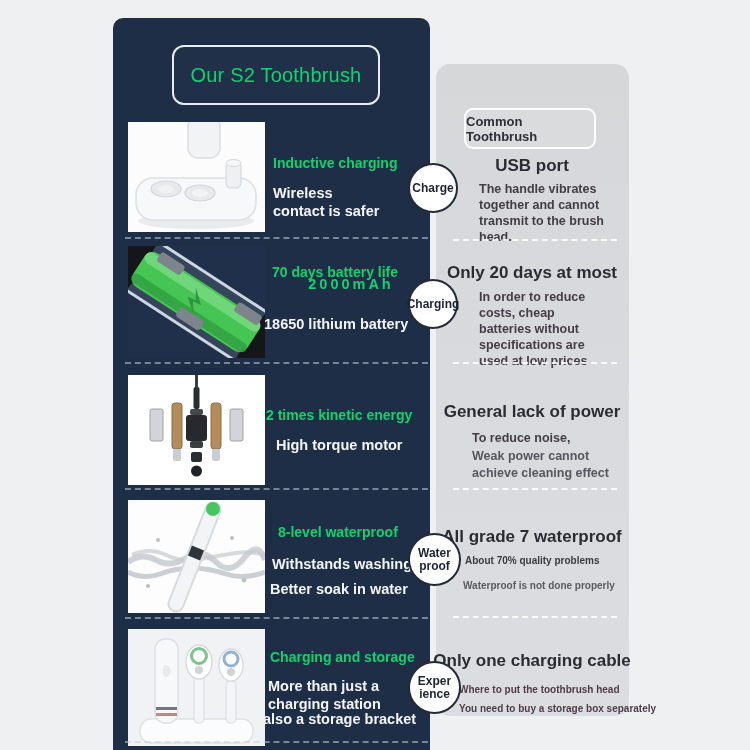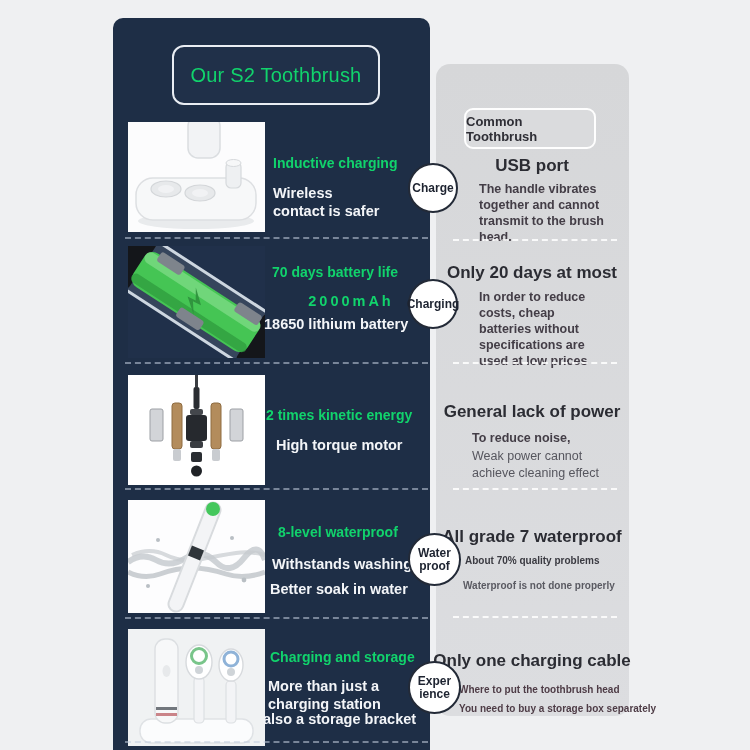--- a/index.html
+++ b/index.html
@@ -61,21 +61,21 @@
   }
   .common-btn span{color:#2e2e35; font-size:13px; font-weight:600;}
   .r-head{
     position:absolute; left:532px; transform:translateX(-50%);
     color:#2b2c33; font-weight:bold; font-size:17px; white-space:nowrap;
   }
   .r-body{
     position:absolute; color:#433d46; font-weight:bold; font-size:12.5px;
     line-height:16px; white-space:pre-line;
   }
-  .r-body.muted{color:#56565e; font-weight:400;}
+  .r-body.muted{color:#56565e; font-weight:700;}
   .r-line{
     position:absolute; white-space:nowrap; font-size:10px; font-weight:bold; color:#4e3c46;
   }
   .r-line.muted{color:#5a5a62; font-weight:600;}
   .sep-card{
     position:absolute; left:453px; width:164px; height:0;
     border-top:2px dashed rgba(255,255,255,.85);
   }
 </style>
 </head>
@@ -119,21 +119,21 @@
         <rect x="0" y="38" width="136" height="12" rx="6" fill="#7ad983" opacity=".8"></rect>
         <rect x="0" y="64" width="136" height="10" rx="5" fill="#2f9e3e" opacity=".8"></rect>
         <path d="M60 44 l14 12 -9 1 8 11 -15 -12 9 -1 z" fill="#2e8f3c" opacity=".9"></path>
         <rect x="12" y="32" width="28" height="11" rx="3" fill="#7e848c"></rect>
         <rect x="58" y="68" width="28" height="11" rx="3" fill="#7e848c"></rect>
         <rect x="104" y="32" width="28" height="11" rx="3" fill="#7e848c"></rect>
       </g>
     </svg>
   </div>
   <div class="l-head" style="left:272px;top:264px;">70 days battery life</div>
-  <div class="l-accent" style="left:272px;top:293px;">2000mAh</div>
+  <div class="l-accent" style="left:272px;top:276px;">2000mAh</div>
   <div class="l-body" style="left:264px;top:316px;">18650 lithium battery</div>
   <div class="sep-dark" style="top:362px;"></div>
 
   <div class="img-box" style="top:375px;height:110px;">
     <svg width="137" height="110" viewBox="0 0 137 110">
       <rect width="137" height="110" fill="#ffffff"></rect>
       <rect x="67" y="0" width="3" height="12" fill="#3a3d42"></rect>
       <rect x="65.5" y="12" width="6" height="22" rx="2" fill="#2a2d32"></rect>
       <rect x="62" y="34" width="13" height="6" rx="2" fill="#44474c"></rect>
       <rect x="58" y="40" width="21" height="26" rx="3" fill="#26292e"></rect>

